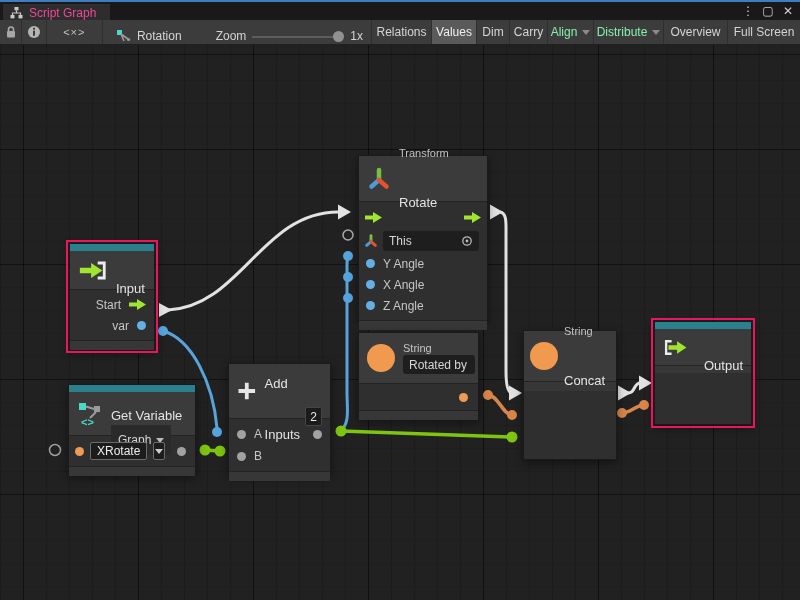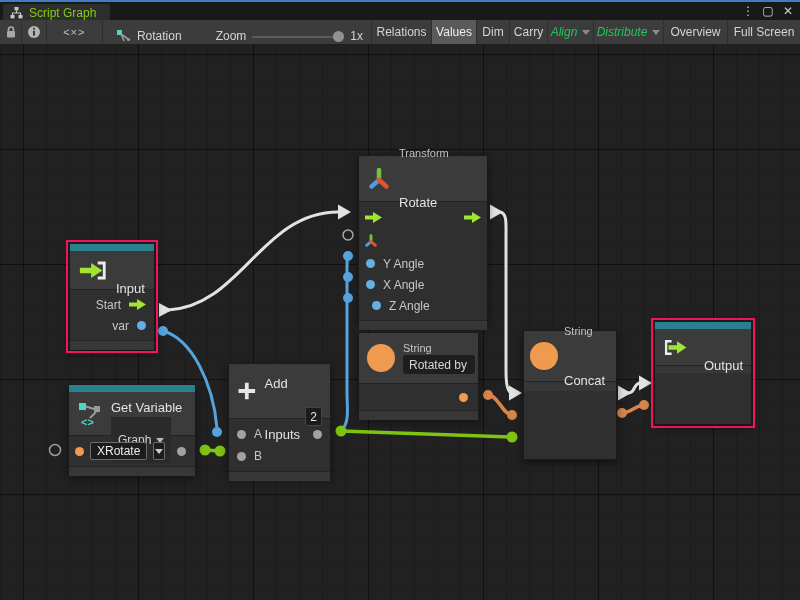--- a/index.html
+++ b/index.html
@@ -4,40 +4,40 @@
 <style>
   * { margin:0; padding:0; box-sizing:border-box; }
   html,body { width:800px; height:600px; overflow:hidden; background:#212121;
     font-family:"Liberation Sans", sans-serif; }
   .window { position:relative; width:800px; height:600px; background:#212121; }
 
   
   .titlebar { position:absolute; left:0; top:0; width:800px; height:20px;
     background:#191919; border-top:2px solid #3c7dc4; }
   .tab { position:absolute; left:3px; top:2px; height:18px; background:#2d2d2d;
-    display:flex; align-items:center; padding:0 14px 0 7px; color:#84cc16; font-size:12px; gap:6px; }
+    display:flex; align-items:center; padding:0 14px 0 7px; color:#ec4899; font-size:12px; gap:6px; }
   .win-controls { position:absolute; right:4px; top:1px; display:flex; gap:4px; align-items:center; }
   .win-btn { width:16px; height:16px; color:#cfcfcf; font-size:12px; display:flex;
     align-items:center; justify-content:center; }
 
   
   .toolbar { position:absolute; left:0; top:20px; width:800px; height:25px; background:#3c3c3c;
     border-bottom:1px solid #1f1f1f; display:flex; align-items:stretch; color:#d4d4d4; font-size:12px; }
   .tb-btn { display:flex; align-items:center; justify-content:center; border-right:1px solid #2e2e2e; }
   .tb-ico { width:25px; } .tb-ico2 { width:27px; } .tb-code { width:63px; color:#c2c2c2; font-size:11px; letter-spacing:1px; }
   .tb-group { display:flex; align-items:center; gap:6px; padding:16px 8px; }
   .tb-rot { margin-left:5px; }
   .tb-zoom { margin-left:18px; }
   .slider { position:relative; width:92px; height:25px; }
   .slider .track { position:absolute; left:0; right:0; top:12px; height:2px; background:#5c5c5c; }
   .slider .thumb { position:absolute; top:7px; left:81px; width:11px; height:11px; border-radius:50%; background:#919191; }
   .tb-right { margin-left:auto; display:flex; border-left:1px solid #2e2e2e; }
   .tb-right .tb-btn { font-size:12px; }
   .tb-btn.active { background:#5a5a5a; color:#efefef; }
-  .tb-btn.disabled { color:#22c55e;font-style:italic; }
+  .tb-btn.disabled { color:#86efac; }
   .caret { width:0; height:0; border-left:4px solid transparent; border-right:4px solid transparent;
     border-top:5px solid #8a8a8a; margin-left:5px; }
 
   
   .canvas { position:absolute; left:0; top:45px; width:800px; height:555px;
     background-color:#212121;
     background-image:
       repeating-linear-gradient(to right, rgba(0,0,0,0.42) 0 1px, transparent 1px 115px),
       repeating-linear-gradient(to bottom, rgba(0,0,0,0.42) 0 1px, transparent 1px 115px),
       repeating-linear-gradient(to right, rgba(0,0,0,0.15) 0 1px, transparent 1px 23px),
@@ -57,21 +57,21 @@
   .nbody { border-top:1px solid #232323; padding:4px 0; }
   .nfoot { height:10px; background:#373737; border-top:1px solid #232323; }
   .prow { display:flex; align-items:center; gap:8px; padding:0 8px; }
   .dot { width:9px; height:9px; border-radius:50%; flex:0 0 auto; }
   .dot.gray { background:#a2a2a2; } .dot.blue { background:#64b0e4; } .dot.orange { background:#ee9b56; }
   .plabel { font-size:12px; color:#c6c6c6; }
   .spacer { flex:1; }
   .field { background:#1e1e1e; border-radius:3px; color:#d6d6d6; font-size:12px;
     display:flex; align-items:center; padding:0 6px; height:20px; }
   .pill { background:#2a2a2a; border-radius:0; color:#d6d6d6; font-size:12px;
-    display:inline-flex; align-items:center; padding:16px 7px; gap:5px; }
+    display:inline-flex; align-items:center; padding:8px 7px; gap:5px; }
   .selbox { background:#1c1c1c; border:1px solid #6c6c6c; border-radius:2px; height:18px;
     display:flex; align-items:center; padding:0 6px; color:#ececec; font-size:12px; }
   .badge { background:#1b1b1b; border:1px solid #454545; border-radius:2px; min-width:17px; height:19px;
     display:flex; align-items:center; justify-content:center; color:#e8e8e8; font-size:12px; }
   .bigorange { width:28px; height:28px; border-radius:50%; background:#f09a50; flex:0 0 auto; }
 </style>
 </head>
 <body>
 
 <div class="window">
@@ -313,30 +313,37 @@
           <svg width="17" height="11" viewBox="0 0 17 11">
             <path d="M0 3.5 H8 V0 L17 5.5 L8 11 V7.5 H0 Z" fill="#a0e52f"></path>
             </svg>
         </div>
         <div class="prow" style="height:25px;padding:0 8px 0 5px;gap:5px">
           <svg width="14" height="14" viewBox="0 0 24 24">
             <path d="M12 12 L12 3" stroke="#76c040" stroke-width="5" stroke-linecap="round"></path>
             <path d="M12 13 L4.5 19.5" stroke="#4f9ad8" stroke-width="5" stroke-linecap="round"></path>
             <path d="M12 13 L19.5 19.5" stroke="#e0552f" stroke-width="5" stroke-linecap="round"></path>
           </svg>
+          <span class="field" style="flex:1;justify-content:space-between">
+            <span>This</span>
+            <svg width="12" height="12" viewBox="0 0 12 12">
+              <circle cx="6" cy="6" r="4.2" stroke="#b8b8b8" stroke-width="1.3" fill="none"></circle>
+              <circle cx="6" cy="6" r="1.4" fill="#b8b8b8"></circle>
+              </svg>
+          </span>
         </div>
         <div class="prow" style="height:21px;padding-left:7px">
           <span class="dot blue"></span>
           <span class="plabel">Y Angle</span>
         </div>
         <div class="prow" style="height:21px;padding-left:7px">
           <span class="dot blue"></span>
           <span class="plabel">X Angle</span>
         </div>
-        <div class="prow" style="height:21px;padding-left:13px">
+        <div class="prow" style="height:21px;padding-left:7px">
           <span class="dot blue"></span>
           <span class="plabel">Z Angle</span>
         </div>
       </div>
       <div class="nfoot"></div>
     </div>
 
     <div class="node" style="left:358px;top:287px;width:121px;height:87px">
       <div class="nhead" style="height:50px">
         <span class="bigorange"></span>

